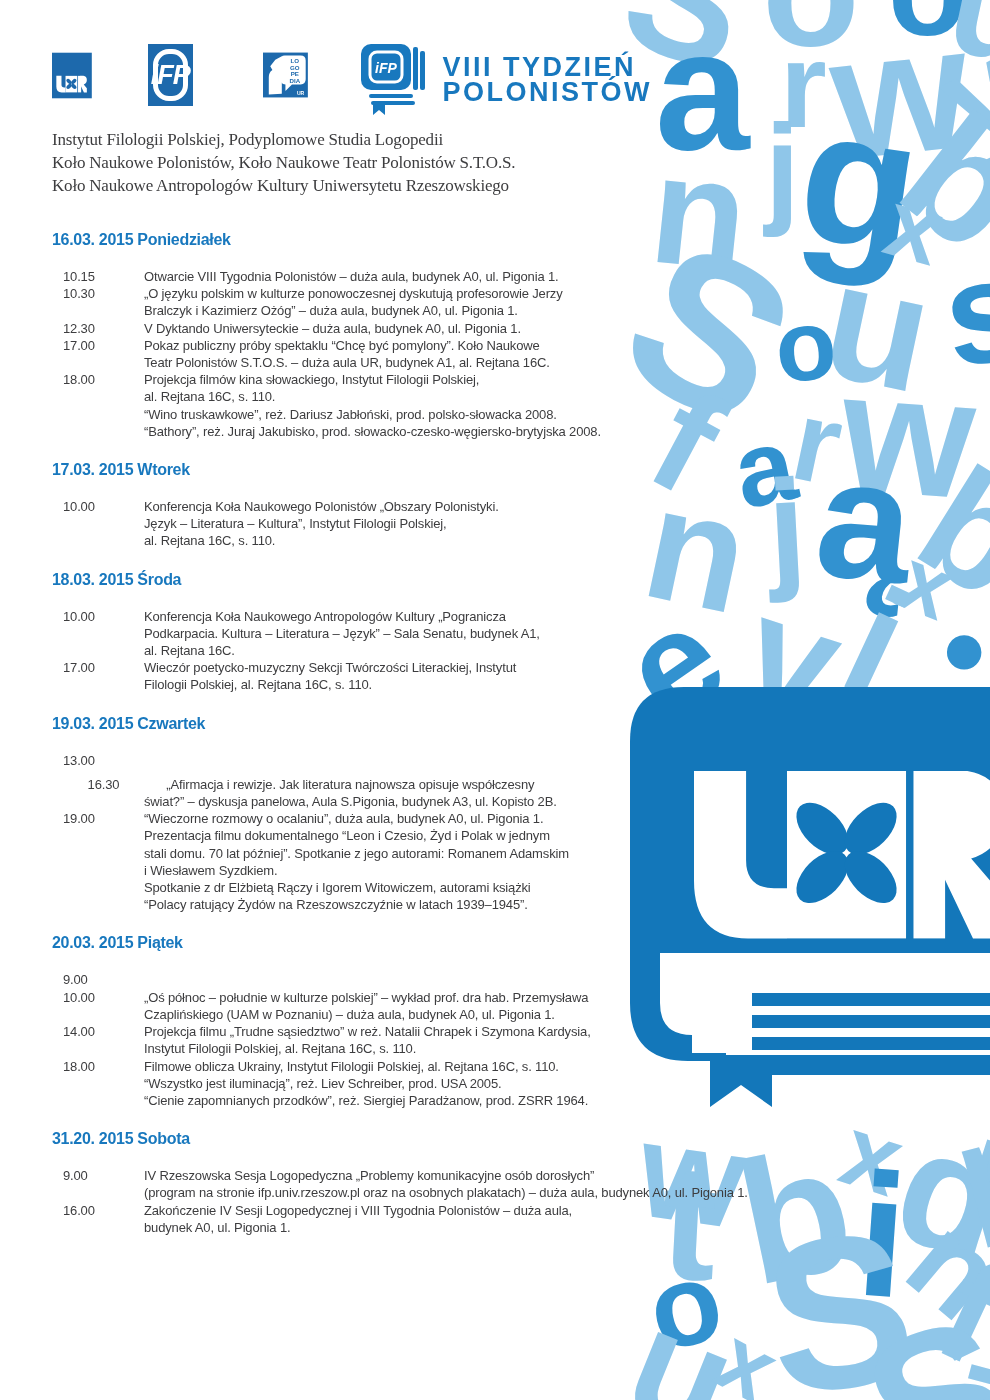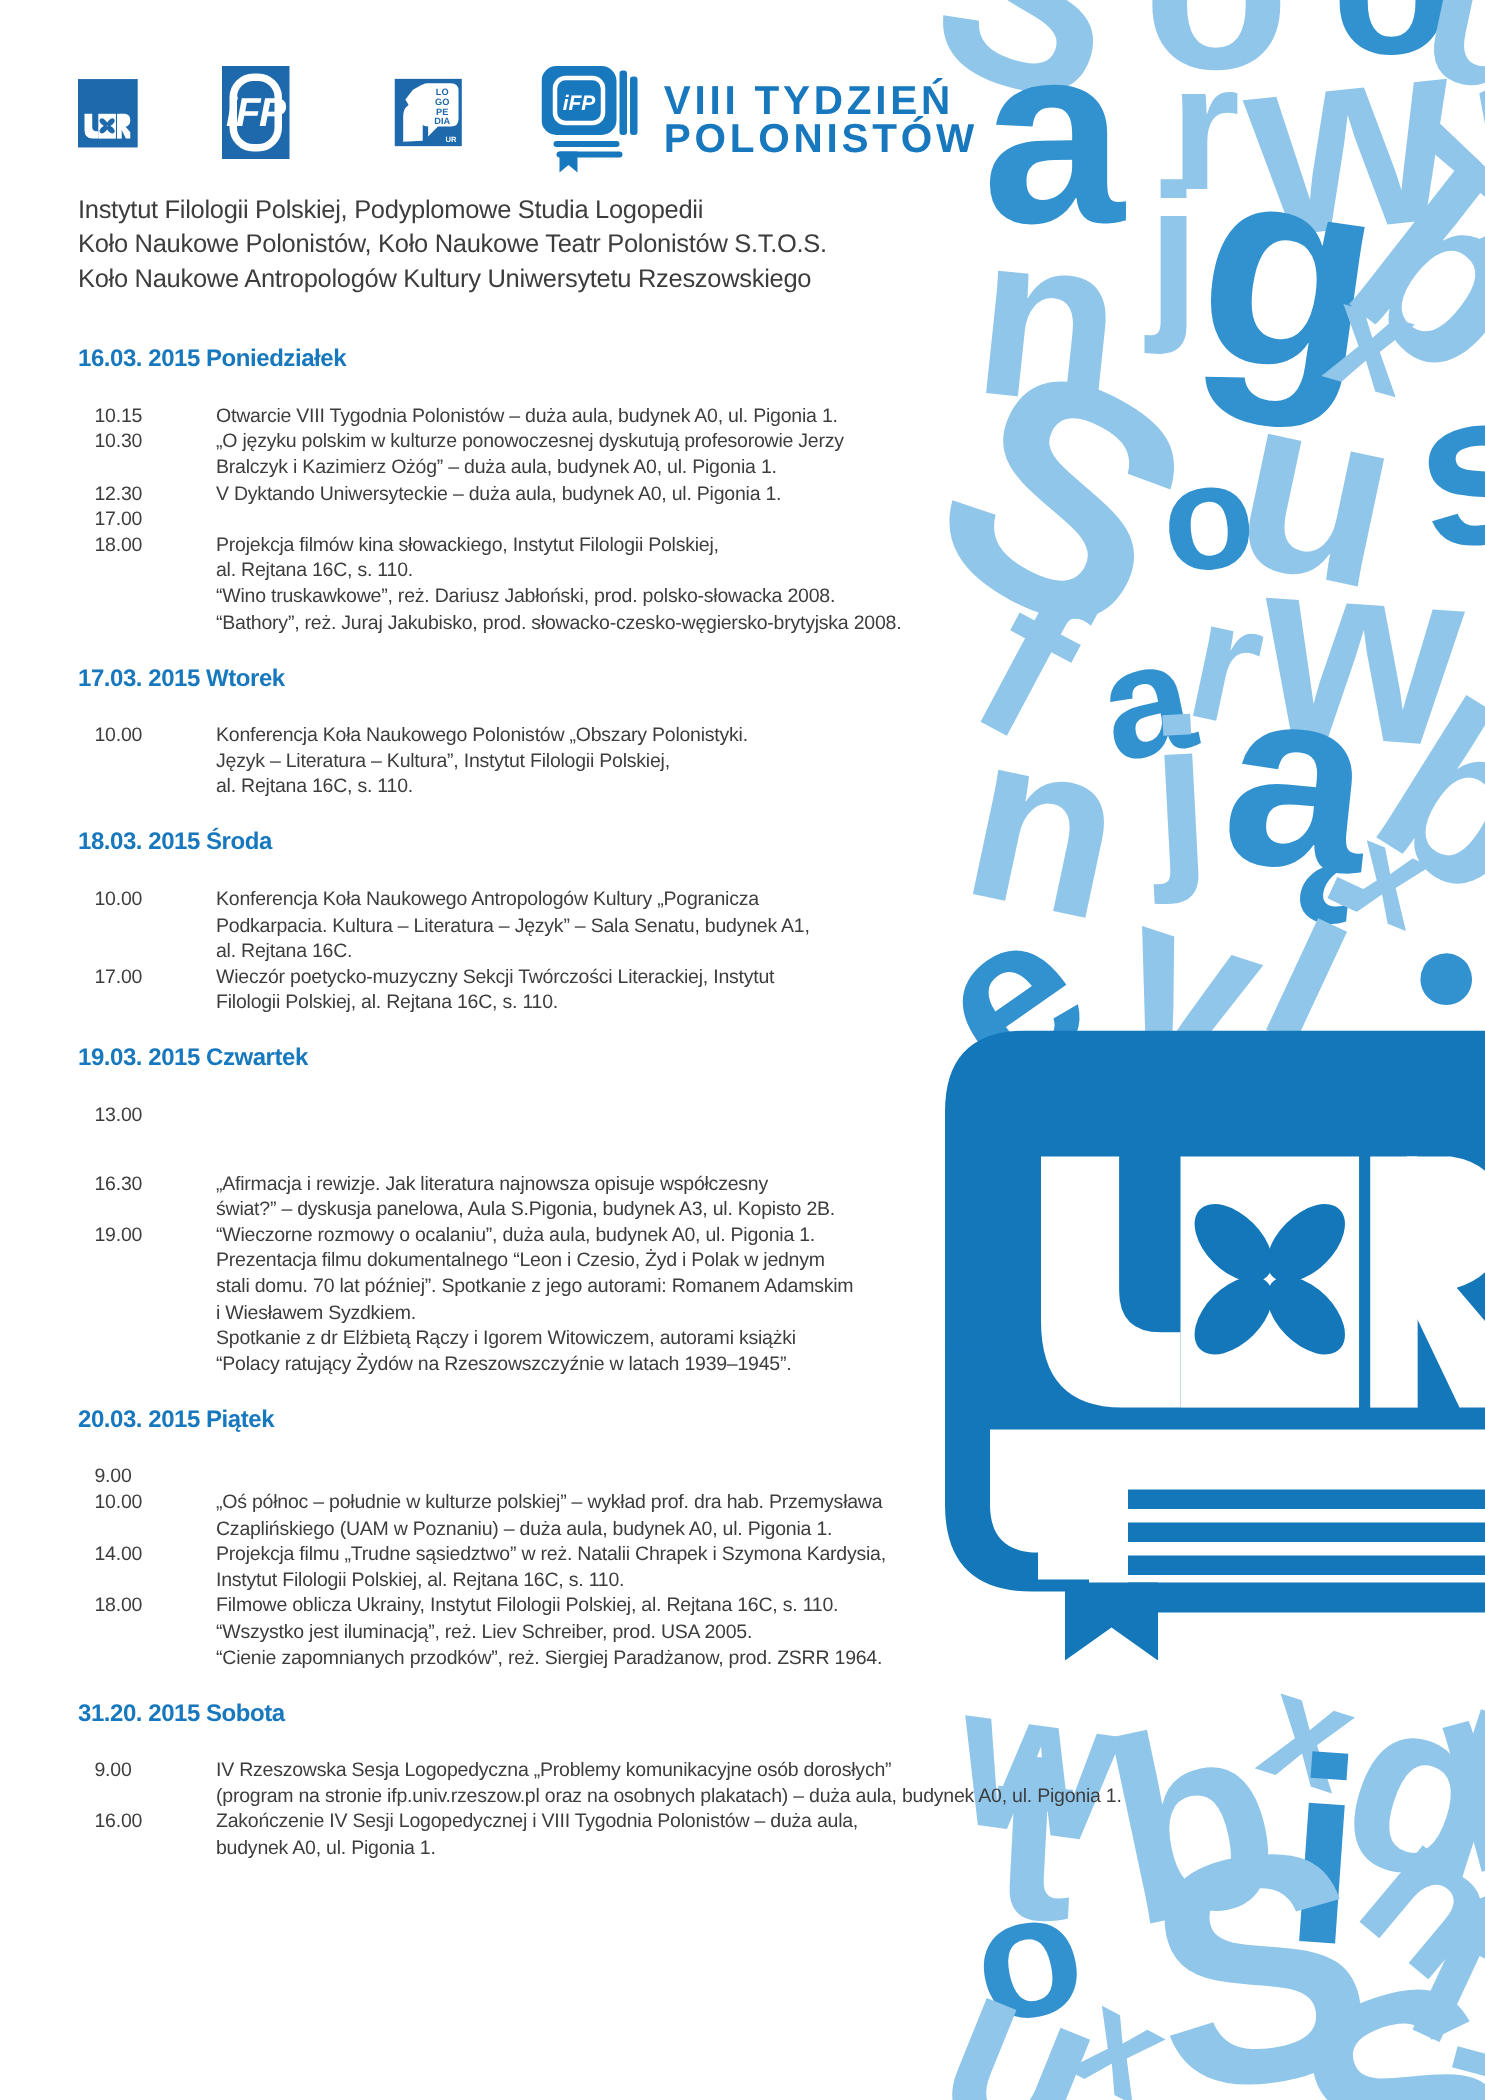--- a/index.html
+++ b/index.html
@@ -34,35 +34,35 @@
   .logo-ur{width:55px;height:63px;}
   .logo-ifp{position:relative;width:62px;height:62px;background:var(--logo-blue);margin-left:56px;}
   .logo-ifp .frame{position:absolute;inset:5px;border:5px solid #fff;border-radius:16px;}
   .logo-ifp .lbl{position:absolute;inset:0;display:flex;align-items:center;justify-content:center;
     color:#fff;font-weight:bold;font-style:italic;font-size:27px;letter-spacing:-1px;}
   .logo-logopedia{width:62px;height:62px;margin-left:70px;}
   .logo-event{display:flex;align-items:center;margin-left:53px;}
   .logo-event .brand-text{margin-left:16px;color:var(--accent);font-weight:bold;
     font-size:27px;line-height:25px;letter-spacing:2.5px;white-space:nowrap;}
 
-  .org{margin-top:16px;font-size:17px;line-height:23px;color:var(--text-color);letter-spacing:-0.2px;}
+  .org{margin-top:16px;font-size:17px;line-height:23px;color:var(--text-color);letter-spacing:-0.2px;font-family:Liberation Serif, serif;}
   .org div{white-space:pre;}
 
   h1{margin-top:24px;font-size:40px;line-height:46px;font-weight:bold;color:var(--accent);
     letter-spacing:-0.5px;}
 
   .day{margin-top:17px;}
   .day:first-of-type{margin-top:30px;}
   .day h2{font-size:16px;line-height:26px;font-weight:bold;color:var(--accent);
     margin:0 0 15px;letter-spacing:-0.3px;}
   .event{display:flex;align-items:flex-start;font-size:13px;line-height:17.2px;
     color:var(--text-color);letter-spacing:-0.15px;}
   .event .time{width:92px;flex:0 0 92px;padding-left:11px;}
   .event .desc{white-space:pre;flex:0 0 auto;}
-  .event.gap-above{margin-top:28px;}
+  .event.gap-above{margin-top:7px;text-align:center;}
 
   svg text{font-family:"Liberation Sans",sans-serif;}
 </style>
 </head>
 <body>
 
 <div class="page">
 
   <svg width="0" height="0" style="position:absolute" aria-hidden="true">
     <defs>
@@ -198,20 +198,22 @@
         <div class="time">10.30</div>
         <div class="desc">„O języku polskim w kulturze ponowoczesnej dyskutują profesorowie Jerzy
 Bralczyk i Kazimierz Ożóg” – duża aula, budynek A0, ul. Pigonia 1.</div>
       </div>
       <div class="event">
         <div class="time">12.30</div>
         <div class="desc">V Dyktando Uniwersyteckie – duża aula, budynek A0, ul. Pigonia 1.</div>
       </div>
       <div class="event">
         <div class="time">17.00</div>
+        <div class="desc">Pokaz publiczny próby spektaklu “Chcę być pomylony”. Koło Naukowe
+Teatr Polonistów S.T.O.S. – duża aula UR, budynek A1, al. Rejtana 16C.</div>
       </div>
       <div class="event">
         <div class="time">18.00</div>
         <div class="desc">Projekcja filmów kina słowackiego, Instytut Filologii Polskiej,
 al. Rejtana 16C, s. 110.
 “Wino truskawkowe”, reż. Dariusz Jabłoński, prod. polsko-słowacka 2008.
 “Bathory”, reż. Juraj Jakubisko, prod. słowacko-czesko-węgiersko-brytyjska 2008.</div>
       </div>
     </section>
 

